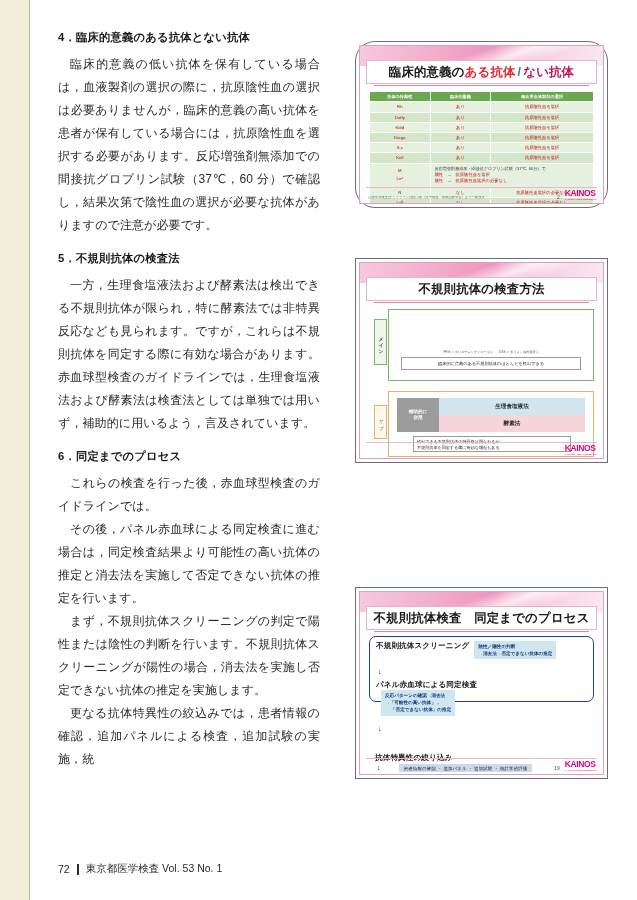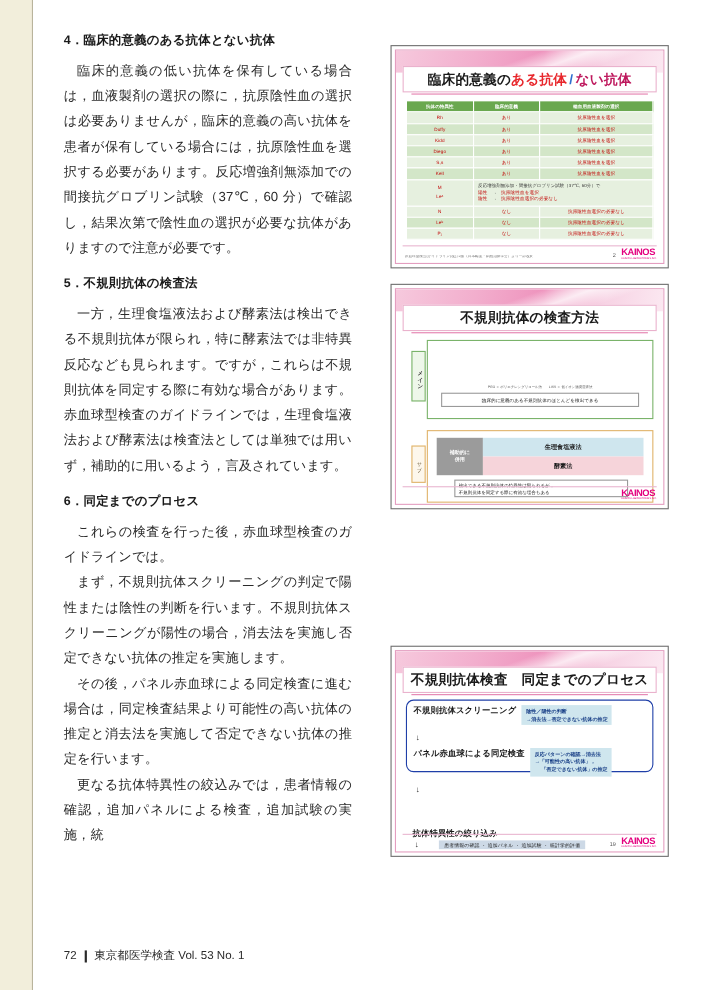--- a/index.html
+++ b/index.html
@@ -59,21 +59,21 @@
 
   
   .fig-foot{position:absolute;left:8px;right:6px;bottom:3px;height:13px;display:flex;align-items:flex-end;}
   .fig-foot .src{font-size:3.3px;color:#6b6b6b;line-height:1.2;flex:1;white-space:nowrap;overflow:hidden;}
   .fig-foot .pg{font-size:5px;color:#555;margin-right:5px;}
   .kainos{font-size:8.5px;font-weight:bold;color:#e4007f;letter-spacing:-.4px;line-height:1;margin-top:12px;}
   .kainos .tag{display:block;font-size:2.3px;letter-spacing:0;color:#e4007f;font-weight:normal;}
   .fig-foot-rule{position:absolute;left:6px;right:6px;bottom:15px;height:1px;background:#e9b6d0;}
 
   
-  #fig1{top:41px;width:253px;height:203px;}
+  #fig1{top:41px;width:253px;height:167px;border-radius:20px;}
   .tbl{position:absolute;left:9px;right:9px;top:45px;border-collapse:collapse;width:calc(100% - 18px);table-layout:fixed;}
   .tbl th{
     background:#6aa84f;color:#fff;font-size:4.1px;font-weight:bold;
     padding:2.2px 0;text-align:center;border:.4px solid #fff;letter-spacing:.1px;
   }
   .tbl td{
     font-size:4.2px;text-align:center;padding:2.1px 0;border:.4px solid #fff;
     color:#c00000;letter-spacing:.1px;
   }
   .tbl td.spec{color:#c00000;}
@@ -141,22 +141,22 @@
     <h2 class="sec">4．臨床的意義のある抗体とない抗体</h2>
     <p class="body indent">臨床的意義の低い抗体を保有している場合は，血液製剤の選択の際に，抗原陰性血の選択は必要ありませんが，臨床的意義の高い抗体を患者が保有している場合には，抗原陰性血を選択する必要があります。反応増強剤無添加での間接抗グロブリン試験（37℃，60 分）で確認し，結果次第で陰性血の選択が必要な抗体がありますので注意が必要です。</p>
 
     <div class="sec-gap"></div>
     <h2 class="sec">5．不規則抗体の検査法</h2>
     <p class="body indent">一方，生理食塩液法および酵素法は検出できる不規則抗体が限られ，特に酵素法では非特異反応なども見られます。ですが，これらは不規則抗体を同定する際に有効な場合があります。赤血球型検査のガイドラインでは，生理食塩液法および酵素法は検査法としては単独では用いず，補助的に用いるよう，言及されています。</p>
 
     <div class="sec-gap"></div>
     <h2 class="sec">6．同定までのプロセス</h2>
     <p class="body indent">これらの検査を行った後，赤血球型検査のガイドラインでは。</p>
+    <p class="body indent">その後，パネル赤血球による同定検査に進む場合は，同定検査結果より可能性の高い抗体の推定と消去法を実施して否定できない抗体の推定を行います。</p>
     <p class="body indent">まず，不規則抗体スクリーニングの判定で陽性または陰性の判断を行います。不規則抗体スクリーニングが陽性の場合，消去法を実施し否定できない抗体の推定を実施します。</p>
-    <p class="body indent">その後，パネル赤血球による同定検査に進む場合は，同定検査結果より可能性の高い抗体の推定と消去法を実施して否定できない抗体の推定を行います。</p>
     <p class="body indent">更なる抗体特異性の絞込みでは，患者情報の確認，追加パネルによる検査，追加試験の実施，統</p>
   </div>
 
   <div class="footer">
     <span>72</span>
     <span class="bar"></span>
     <span>東京都医学検査 Vol. 53 No. 1</span>
   </div>
 
   <div class="fig" id="fig1">
@@ -311,21 +311,21 @@
           <div class="f3-line" style="padding:4px 0 0 6px;">
             <span class="f3-step">不規則抗体スクリーニング</span>
             <span class="f3-cal" style="margin-left:5px;">
               <span>陰性／陽性の判断</span><br>
               <span>→消去法→否定できない抗体の推定</span>
             </span>
           </div>
           <div style="padding:1px 0 0 8px;">
             <span class="f3-arr">↓</span>
           </div>
-          <div class="f3-line" style="padding:2px 0 0 6px;">
+          <div class="f3-line" style="padding:2px 0 0 6px;flex-direction:column;">
             <span class="f3-step">パネル赤血球による同定検査</span>
             <span class="f3-cal" style="margin-left:5px;">
               <span>反応パターンの確認→消去法</span><br>
               <span>→「可能性の高い抗体」，</span><br>
               <span style="padding-left:6px">「否定できない抗体」の推定</span>
             </span>
           </div>
           <div style="padding:1px 0 0 8px;">
             <span class="f3-arr">↓</span>
           </div>

